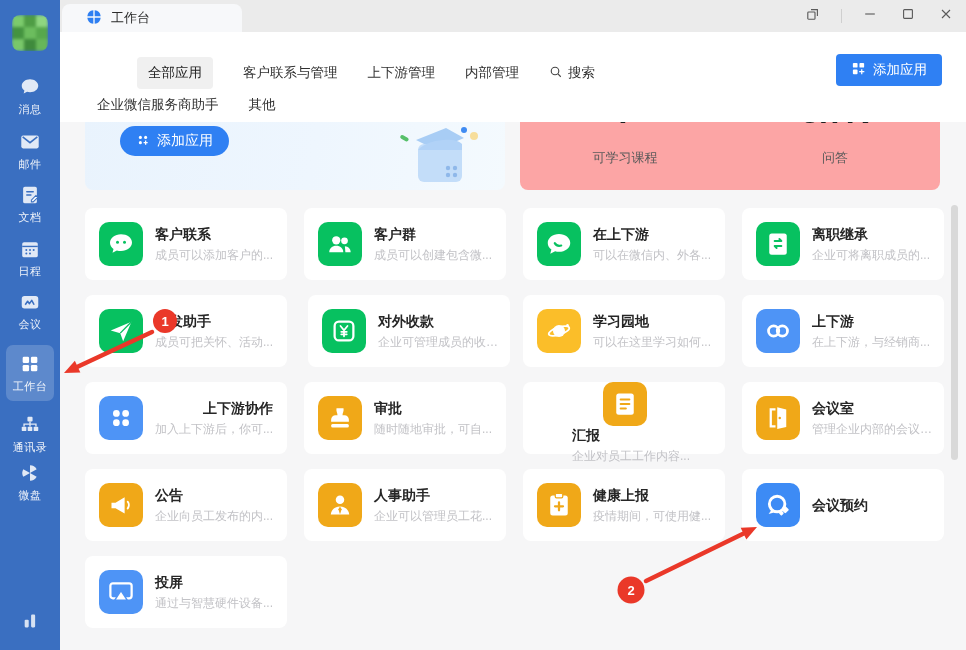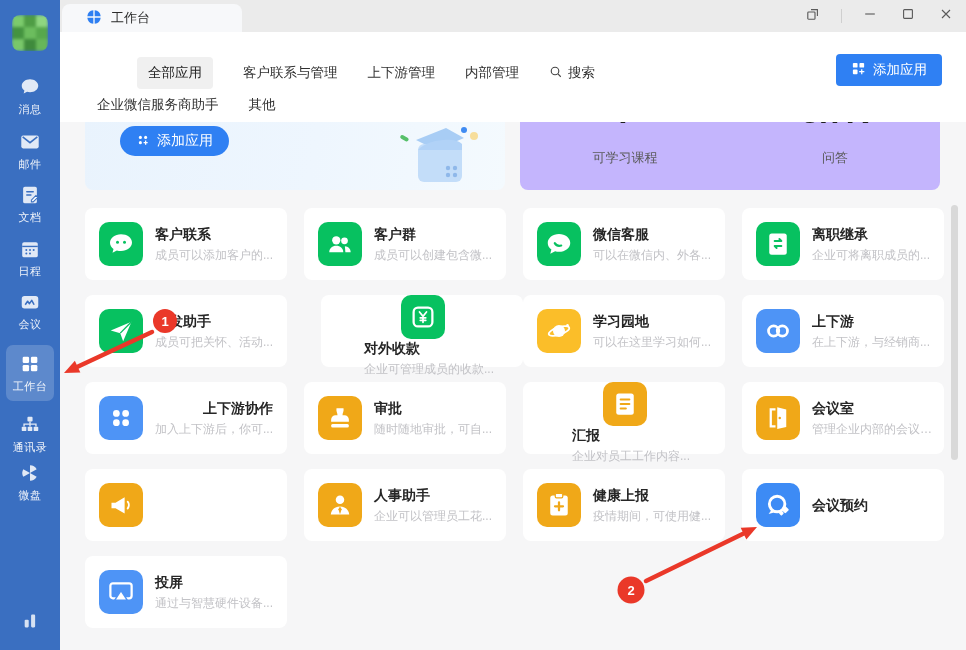--- a/index.html
+++ b/index.html
@@ -25,21 +25,21 @@
   
   #header{position:absolute;left:60px;top:32px;right:0;height:90px;background:#fff;z-index:2;}
   #nav1{position:absolute;left:37px;top:25px;display:flex;align-items:center;gap:30px;font-size:13.5px;color:#303030;margin-left:40px;}
   #nav2{position:absolute;left:37px;top:64px;display:flex;align-items:center;gap:30px;font-size:13.5px;color:#303030;}
   .nav-item{cursor:pointer;display:flex;align-items:center;gap:5px;white-space:nowrap;}
   .nav-item.pill{background:#f0f0f0;border-radius:4px;padding:7px 11px;color:#1f1f1f;}
   #add-btn{position:absolute;right:24px;top:22px;height:32px;padding:0 15px;background:#2f80f3;border:none;border-radius:4px;
            color:#fff;font-size:13.5px;display:flex;align-items:center;gap:7px;cursor:pointer;font-family:inherit;}
   
   #content{position:absolute;left:60px;top:122px;right:0;bottom:0;background:#f6f6f7;overflow:hidden;}
-  .card{position:absolute;border-radius:8px;background:#c4b5fd;}
+  .card{position:absolute;border-radius:8px;background:#fca5a5;}
   #banner{left:25px;top:-36px;width:420px;height:104px;background:linear-gradient(100deg,#e9f3fd 0%,#eef6fe 55%,#f4fafe 100%);overflow:hidden;}
   #banner-btn{position:absolute;left:35px;top:40px;height:30px;padding:0 16px;border:none;border-radius:16px;background:#2f80f3;
               color:#fff;font-size:14px;display:flex;align-items:center;gap:7px;cursor:pointer;font-family:inherit;}
   #banner-illus{position:absolute;left:313px;top:40px;width:80px;height:64px;}
   #stats-card{left:460px;top:-36px;width:420px;height:104px;}
   .stat{position:absolute;top:0;width:210px;height:104px;text-align:center;}
   .stat .num{position:absolute;top:8px;left:0;right:0;font-size:32px;font-weight:bold;color:#1f1f1f;}
   .stat .lb{position:absolute;top:63px;left:0;right:0;font-size:13px;color:#5a5a5a;}
   
   .tile{position:absolute;width:202px;height:72px;background:#fff;border-radius:8px;display:flex;align-items:center;padding:0 12px 0 14px;cursor:pointer;}
@@ -315,21 +315,21 @@
           </div>
         </div>
         <div class="tile" style="left: 463px; top: 86px;">
           <span class="tile-icon" style="background: rgb(7, 193, 96);">
             <svg width="30" height="30" viewBox="0 0 24 24">
               <path fill="#fff" d="M12 4c-5 0-9 3.2-9 7.1 0 2.1 1.1 4 2.9 5.2l-.9 3.5 3.9-2c1 .3 2 .4 3.1.4 5 0 9-3.2 9-7.1S17 4 12 4z"></path>
               <path d="M8.6 11.3c1 1.7 3.1 2.5 5.2 1.9" stroke="#07c160" stroke-width="1.7" fill="none" stroke-linecap="round"></path>
             </svg>
           </span>
           <div class="tile-text">
-            <div class="tile-title">微信客服</div>
+            <div class="tile-title">在上下游</div>
             <div class="tile-desc">可以在微信内、外各...</div>
           </div>
         </div>
         <div class="tile" style="left: 682px; top: 86px;">
           <span class="tile-icon" style="background: rgb(7, 193, 96);">
             <svg width="30" height="30" viewBox="0 0 24 24">
               <rect x="5" y="3.5" width="14" height="17" rx="2" fill="#fff"></rect>
               <path d="M9.3 9.6h5.4l-1.6-1.6M14.7 13.6H9.3l1.6 1.6" stroke="#07c160" stroke-width="1.5" fill="none" stroke-linecap="round" stroke-linejoin="round"></path>
             </svg>
           </span>
@@ -343,21 +343,21 @@
             <svg width="30" height="30" viewBox="0 0 24 24">
               <path fill="#fff" d="M3.8 11.6L20.4 4.6l-6.7 15.6-2.3-6.5-7.6-2.1z"></path>
               <path d="M11.4 13.7l9-9.1" stroke="#07c160" stroke-width="1.1"></path>
             </svg>
           </span>
           <div class="tile-text">
             <div class="tile-title">群发助手</div>
             <div class="tile-desc">成员可把关怀、活动...</div>
           </div>
         </div>
-        <div class="tile" style="left: 261px; top: 173px; flex-direction: column;">
+        <div class="tile" style="left: 248px; top: 173px;">
           <span class="tile-icon" style="background: rgb(7, 193, 96);">
             <svg width="30" height="30" viewBox="0 0 24 24">
               <rect x="4.5" y="4.5" width="15" height="15" rx="3.4" stroke="#fff" stroke-width="1.8" fill="none"></rect>
               <path d="M9.2 8l2.8 3.4L14.8 8M12 11.4v4.8M9.8 12.6h4.4M9.8 14.6h4.4" stroke="#fff" stroke-width="1.4" fill="none" stroke-linecap="round"></path>
             </svg>
           </span>
           <div class="tile-text">
             <div class="tile-title">对外收款</div>
             <div class="tile-desc">企业可管理成员的收款...</div>
           </div>
@@ -438,20 +438,24 @@
             <div class="tile-desc">管理企业内部的会议室...</div>
           </div>
         </div>
         <div class="tile" style="left: 25px; top: 347px;">
           <span class="tile-icon" style="background: rgb(240, 168, 24);">
             <svg width="30" height="30" viewBox="0 0 24 24">
               <path fill="#fff" d="M4.4 10.2v4.3h3.2l7.3 4.3V5.8l-7.3 4.4H4.4z"></path>
               <path d="M17.4 9.4c1.1 1.4 1.1 3.9 0 5.3" stroke="#fff" stroke-width="1.6" fill="none" stroke-linecap="round"></path>
             </svg>
           </span>
+          <div class="tile-text">
+            <div class="tile-title">公告</div>
+            <div class="tile-desc">企业向员工发布的内...</div>
+          </div>
         </div>
         <div class="tile" style="left: 244px; top: 347px;">
           <span class="tile-icon" style="background: rgb(240, 168, 24);">
             <svg width="30" height="30" viewBox="0 0 24 24">
               <circle cx="12" cy="7.8" r="3.4" fill="#fff"></circle>
               <path fill="#fff" d="M4.6 19.6c.4-4 3.4-6.4 7.4-6.4s7 2.4 7.4 6.4z"></path>
               <path d="M12 13.2l1.3 2.1-1.3 4.1-1.3-4.1z" fill="#f0a818"></path>
             </svg>
           </span>
           <div class="tile-text">

